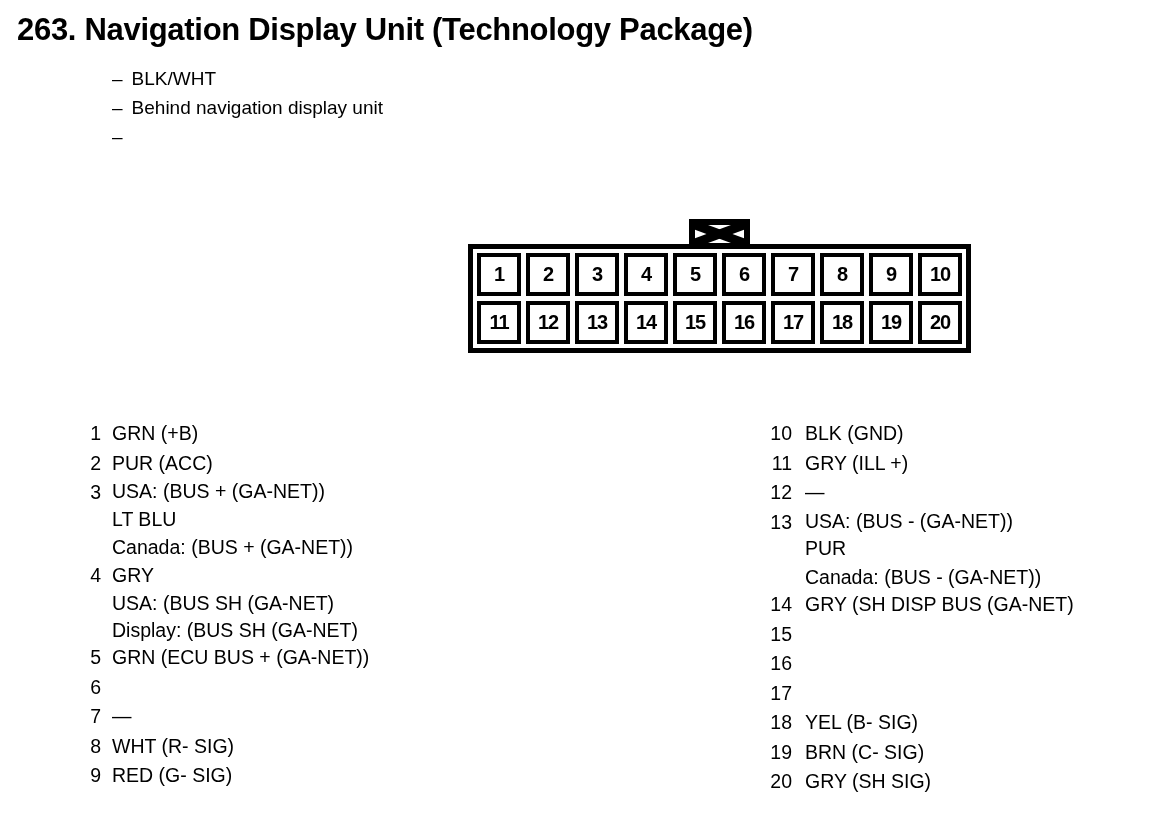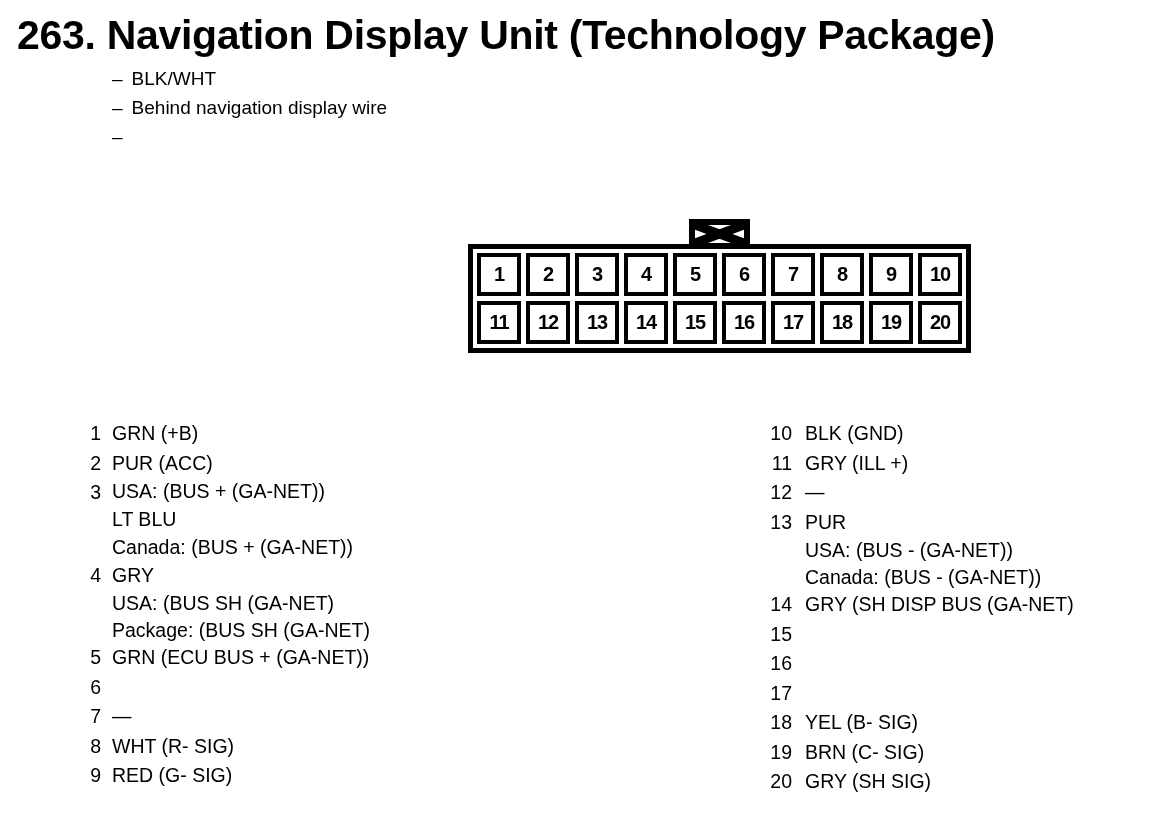--- a/index.html
+++ b/index.html
@@ -15,21 +15,21 @@
     color: #000000;
     overflow: hidden;
   }
 
   
   .title {
     position: absolute;
     left: 17px;
     top: 12px;
     margin: 0;
-    font-size: 41px;
+    font-size: 31px;
     font-weight: 700;
     letter-spacing: -0.3px;
     white-space: nowrap;
   }
 
   
   .notes {
     position: absolute;
     left: 112px;
     top: 64px;
@@ -136,21 +136,21 @@
   <h1 class="title">263. Navigation Display Unit (Technology Package)</h1>
 
   <div class="notes">
   <div class="note-row">
     <span class="note-dash">–</span>
     <span class="note-text">BLK/WHT</span>
   </div>
 
   <div class="note-row">
     <span class="note-dash">–</span>
-    <span class="note-text">Behind navigation display wire</span>
+    <span class="note-text">Behind navigation display unit</span>
   </div>
 
   <div class="note-row">
     <span class="note-dash">–</span>
   </div>
 </div>
 
   <div class="connector">
     <div class="pin-grid">
   <div class="pin-cell">
@@ -264,21 +264,21 @@
           <div class="pin-line">LT BLU</div>
           <div class="pin-line sub">Canada: (BUS + (GA-NET))</div>
         </div>
   </div>
 
   <div class="pin-item">
     <div class="pin-num">4</div>
     <div class="pin-lines">
           <div class="pin-line">GRY</div>
           <div class="pin-line sub">USA: (BUS SH (GA-NET)</div>
-          <div class="pin-line sub">Package: (BUS SH (GA-NET)</div>
+          <div class="pin-line sub">Display: (BUS SH (GA-NET)</div>
         </div>
   </div>
 
   <div class="pin-item">
     <div class="pin-num">5</div>
     <div class="pin-lines">
           <div class="pin-line">GRN (ECU BUS + (GA-NET))</div>
         </div>
   </div>
 
@@ -325,22 +325,22 @@
   <div class="pin-item">
     <div class="pin-num">12</div>
     <div class="pin-lines">
           <div class="pin-line">—</div>
         </div>
   </div>
 
   <div class="pin-item">
     <div class="pin-num">13</div>
     <div class="pin-lines">
+          <div class="pin-line sub">USA: (BUS - (GA-NET))</div>
           <div class="pin-line">PUR</div>
-          <div class="pin-line sub">USA: (BUS - (GA-NET))</div>
           <div class="pin-line sub">Canada: (BUS - (GA-NET))</div>
         </div>
   </div>
 
   <div class="pin-item">
     <div class="pin-num">14</div>
     <div class="pin-lines">
           <div class="pin-line">GRY (SH DISP BUS (GA-NET)</div>
         </div>
   </div>

